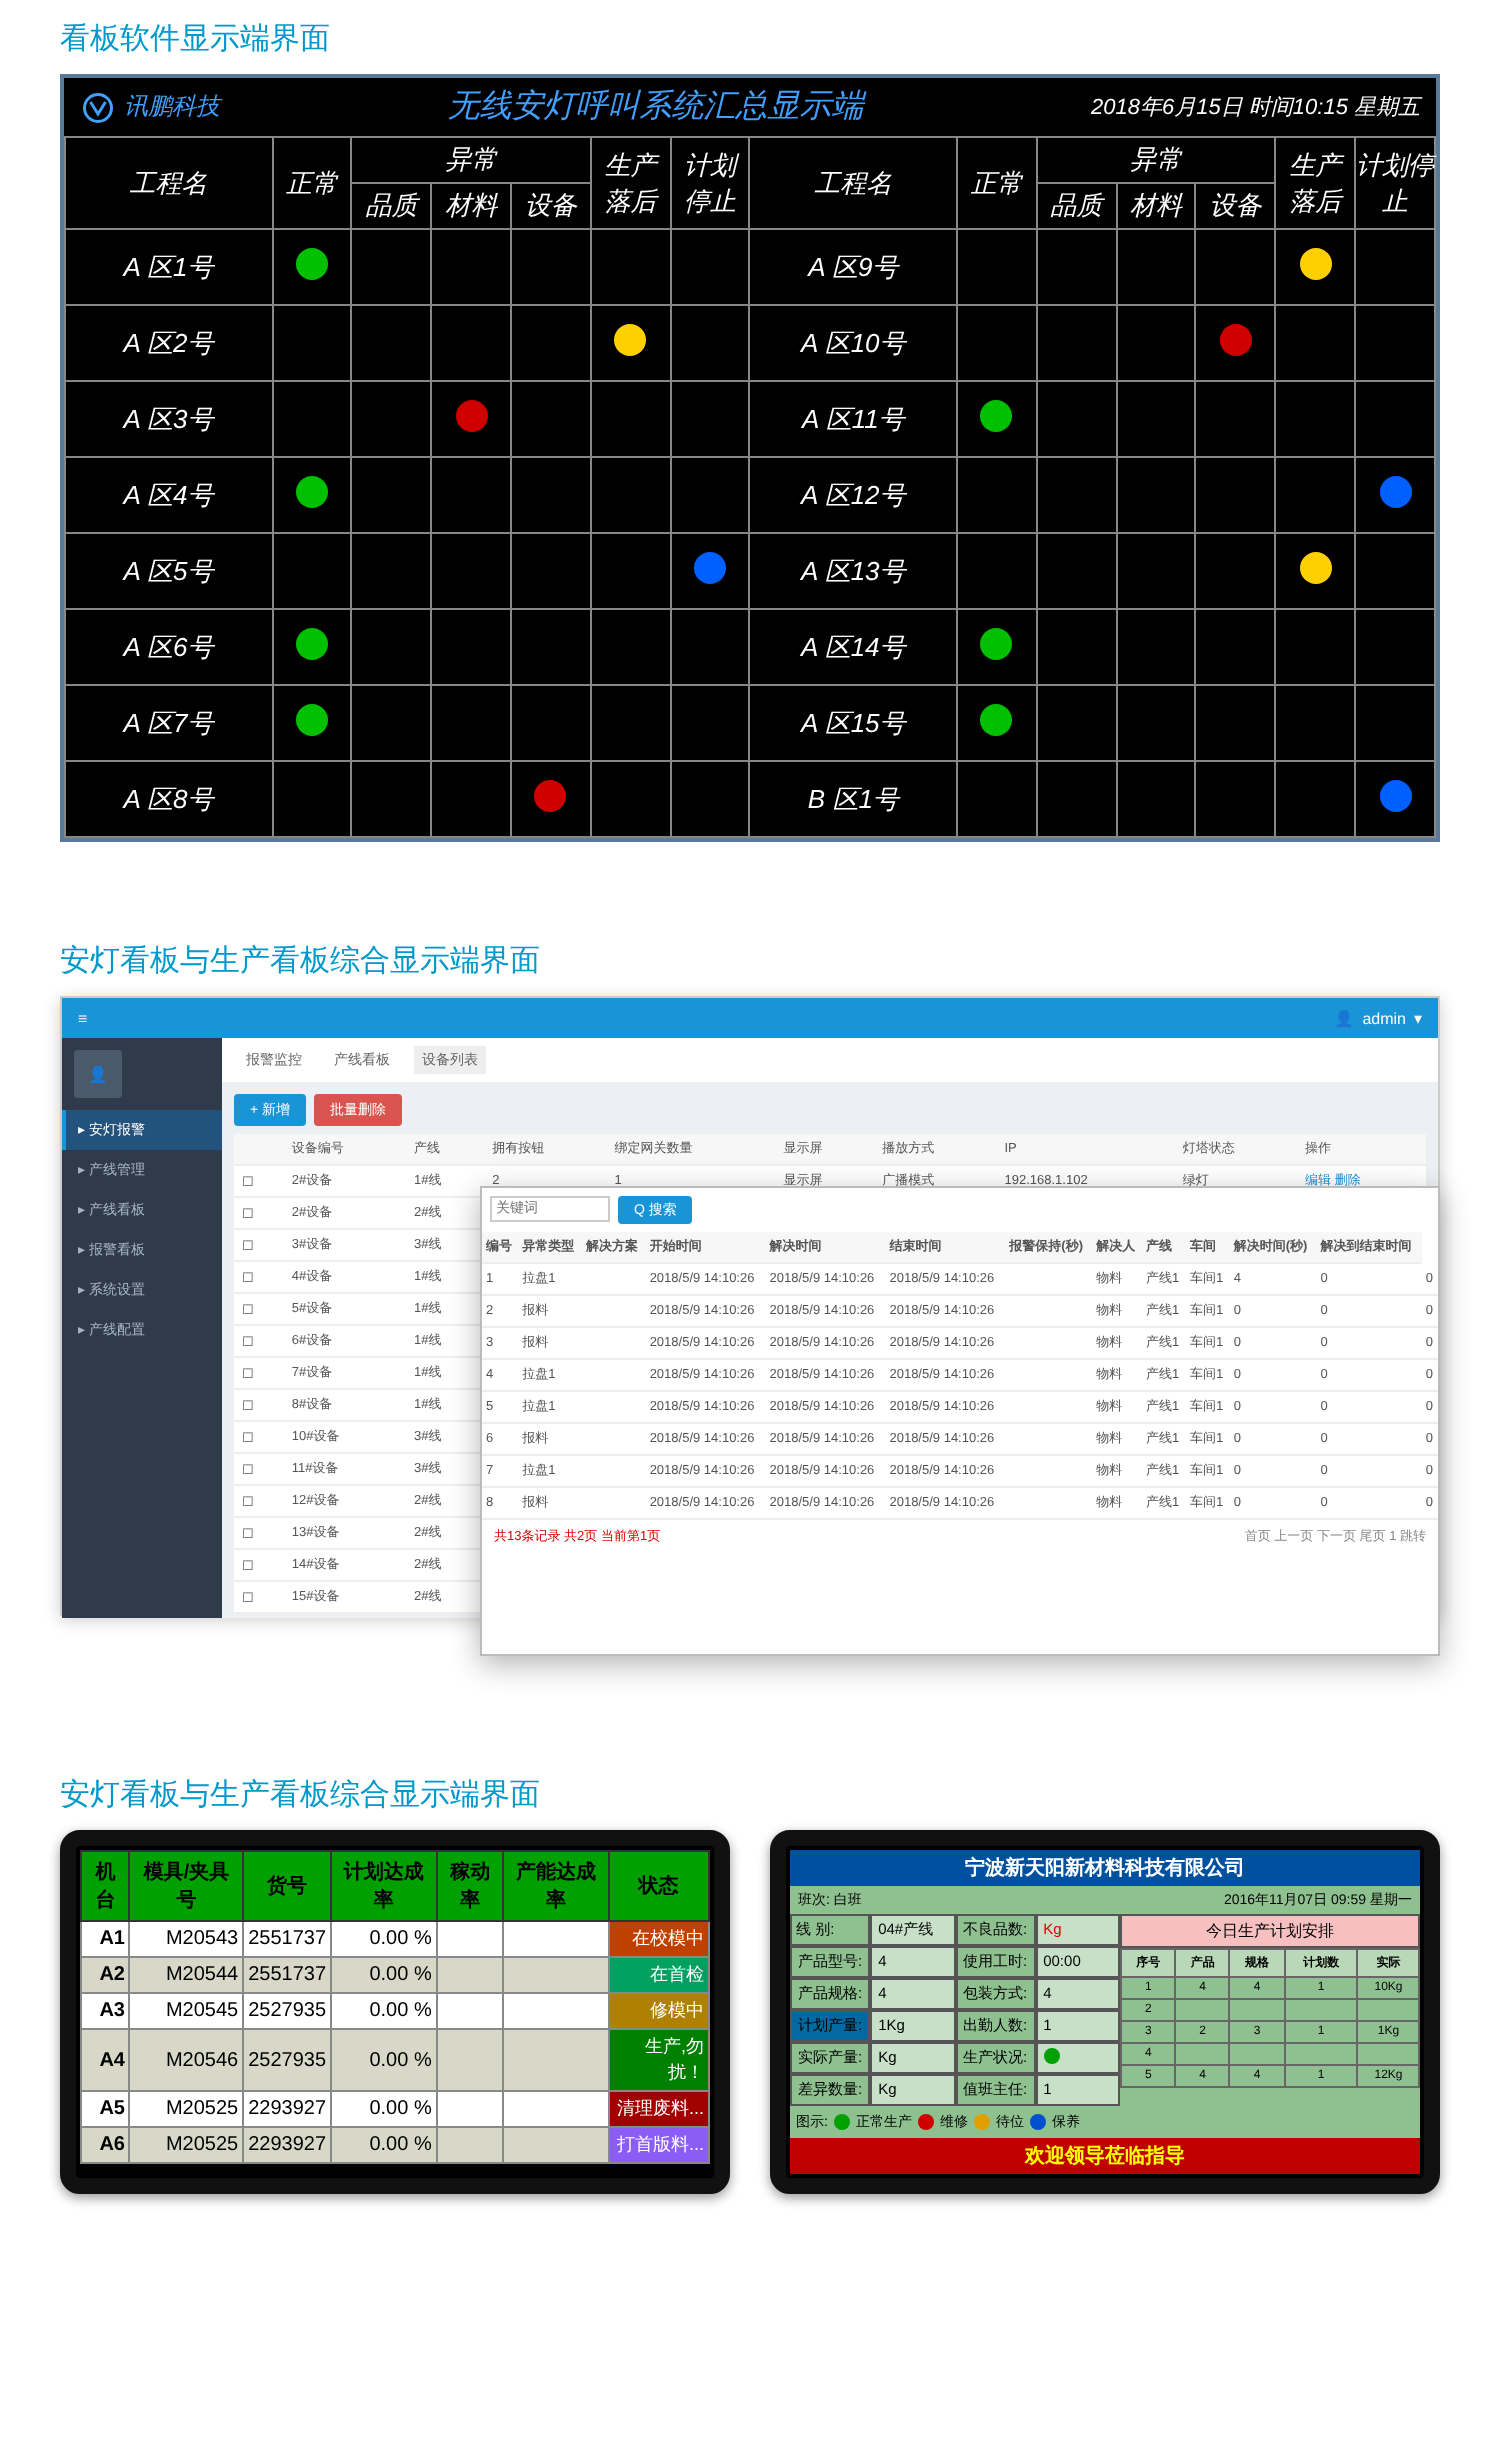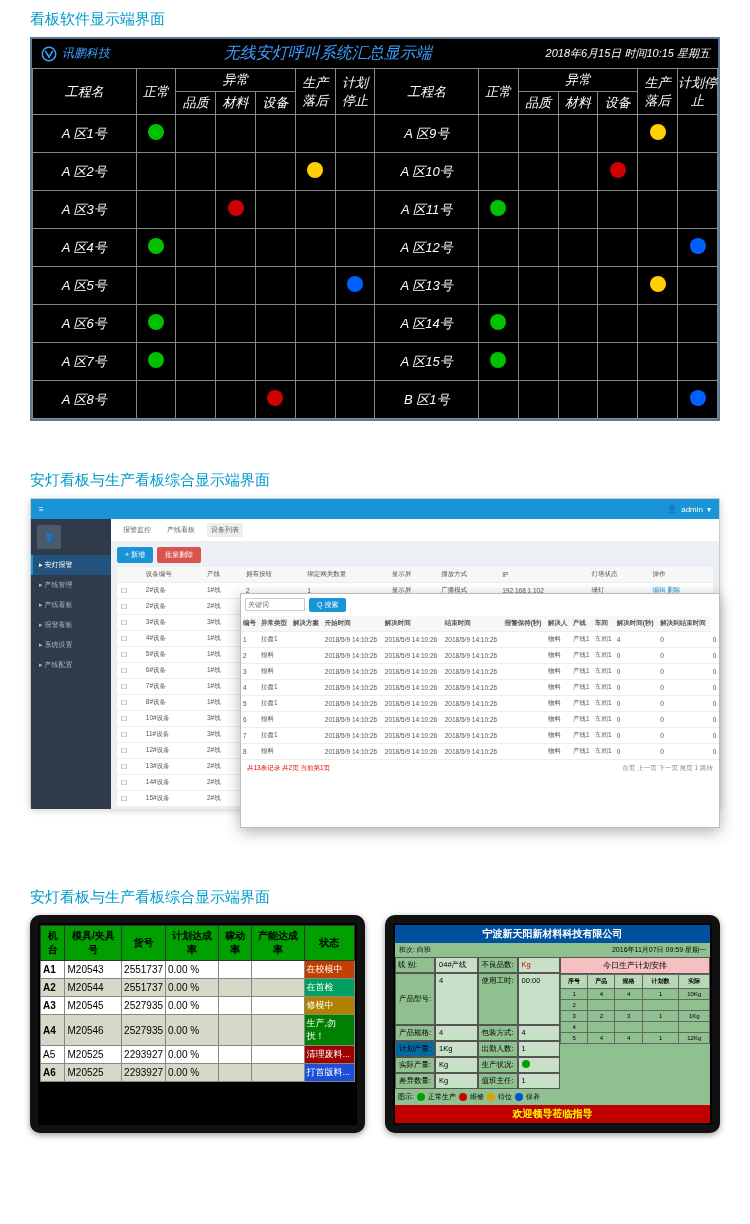--- a/index.html
+++ b/index.html
@@ -61,29 +61,29 @@
   .popup-table th, .popup-table td { padding: 3px 2px; font-size: 6.5px; color: #555; border-bottom: 1px solid #eee; text-align: left; }
   .popup-table th { background: #f7f7f7; }
   .popup-foot { display:flex; justify-content:space-between; padding:4px 6px; font-size:6.5px; color:#888; }
   .popup-foot .red { color:#d00; }
 
   
   .tablets { display:flex; gap:20px; margin:0 30px; }
   .tablet { flex:1; background:#000; border:8px solid #111; border-radius:10px; box-shadow:0 2px 6px rgba(0,0,0,.4); padding:2px; }
   .t1-table { width:100%; border-collapse:collapse; font-size:10px; }
   .t1-table th { background:#00a000; color:#000; padding:3px 2px; border:1px solid #333; font-weight:600; }
-  .t1-table td { background:#fff; color:#000; padding:3px 2px; border:1px solid #888; text-align:left; }
+  .t1-table td { background:#fff; color:#000; padding:3px 2px; border:1px solid #888; text-align:right; }
   .t1-table tr:nth-child(even) td { background:#d8d8c8; }
   .t1-status { color:#fff; font-size:9px; padding:2px; }
   .t1-status.s1 { background:#c04000; }
   .t1-status.s2 { background:#00a060; }
   .t1-status.s3 { background:#b08000; }
   .t1-status.s4 { background:#008000; }
   .t1-status.s5 { background:#a00000; }
-  .t1-status.s6 { background:#1d4ed8; }
+  .t1-status.s6 { background:#8b5cf6; }
 
   .t2 { background:#8fc090; font-size:8px; color:#000; }
   .t2-title { background:#0050a0; color:#fff; text-align:center; padding:2px; font-size:10px; font-weight:600; }
   .t2-sub { display:flex; justify-content:space-between; padding:2px 4px; font-size:7px; }
   .t2-right-table { width:100%; border-collapse:collapse; font-size:6px; }
   .t2-right-table td, .t2-right-table th { border:1px solid #666; padding:2px; text-align:center; }
   .t2-right-table th { background:#b8d8b8; }
   .t2-legend { padding:3px; font-size:7px; display:flex; gap:3px; align-items:center; }
   .t2-legend .sw { width:8px; height:8px; border-radius:50%; display:inline-block; }
   .t2-foot { background:#c00000; color:#ff0; text-align:center; padding:2px; font-size:10px; font-weight:600; }
@@ -715,21 +715,21 @@
             <td>M20546</td>
             <td>2527935</td>
             <td>0.00 %</td>
             <td></td>
             <td></td>
             <td style="padding: 0px;">
               <div class="t1-status s4">生产,勿扰！</div>
             </td>
           </tr>
           <tr>
-            <td style="font-weight: 400;">A5</td>
+            <td style="font-weight: 700;">A5</td>
             <td>M20525</td>
             <td>2293927</td>
             <td>0.00 %</td>
             <td></td>
             <td></td>
             <td style="padding: 0px;">
               <div class="t1-status s5">清理废料...</div>
             </td>
           </tr>
           <tr>
@@ -754,21 +754,21 @@
         <span><span>班次:</span> <span>白班</span></span>
         <span>2016年11月07日 09:59 星期一</span>
       </div>
       <div style="display:flex">
         <div style="flex:1.1" id="t2-left">
             <div style="display: grid; grid-template-columns: auto 1fr auto 1fr;">
               <div style="border: 1px solid rgb(85, 85, 85); padding: 2px 2px; font-size: 7.5px; background: rgb(143, 192, 144);">线    别:</div>
               <div style="border: 1px solid rgb(85, 85, 85); padding: 2px 3px; font-size: 7.5px; background: rgb(200, 224, 200);">04#产线</div>
               <div style="border: 1px solid rgb(85, 85, 85); padding: 2px 3px; font-size: 7.5px; background: rgb(143, 192, 144);">不良品数:</div>
               <div style="border: 1px solid rgb(85, 85, 85); padding: 2px 3px; font-size: 7.5px; background: rgb(200, 224, 200); color: rgb(221, 0, 0);">Kg</div>
-              <div style="border: 1px solid rgb(85, 85, 85); padding: 20px 3px; font-size: 7.5px; background: rgb(143, 192, 144);">产品型号:</div>
+              <div style="border: 1px solid rgb(85, 85, 85); padding: 2px 3px; font-size: 7.5px; background: rgb(143, 192, 144);">产品型号:</div>
               <div style="border: 1px solid rgb(85, 85, 85); padding: 2px 3px; font-size: 7.5px; background: rgb(200, 224, 200);">4</div>
               <div style="border: 1px solid rgb(85, 85, 85); padding: 2px 3px; font-size: 7.5px; background: rgb(143, 192, 144);">使用工时:</div>
               <div style="border: 1px solid rgb(85, 85, 85); padding: 2px 3px; font-size: 7.5px; background: rgb(200, 224, 200);">00:00</div>
               <div style="border: 1px solid rgb(85, 85, 85); padding: 2px 3px; font-size: 7.5px; background: rgb(143, 192, 144);">产品规格:</div>
               <div style="border: 1px solid rgb(85, 85, 85); padding: 2px 3px; font-size: 7.5px; background: rgb(200, 224, 200);">4</div>
               <div style="border: 1px solid rgb(85, 85, 85); padding: 2px 3px; font-size: 7.5px; background: rgb(143, 192, 144);">包装方式:</div>
               <div style="border: 1px solid rgb(85, 85, 85); padding: 2px 3px; font-size: 7.5px; background: rgb(200, 224, 200);">4</div>
               <div style="border: 1px solid rgb(85, 85, 85); padding: 2px 3px; font-size: 7.5px; background: #0369a1;">计划产量:</div>
               <div style="border: 1px solid rgb(85, 85, 85); padding: 2px 3px; font-size: 7.5px; background: rgb(200, 224, 200);">1Kg</div>
               <div style="border: 1px solid rgb(85, 85, 85); padding: 2px 3px; font-size: 7.5px; background: rgb(143, 192, 144);">出勤人数:</div>

